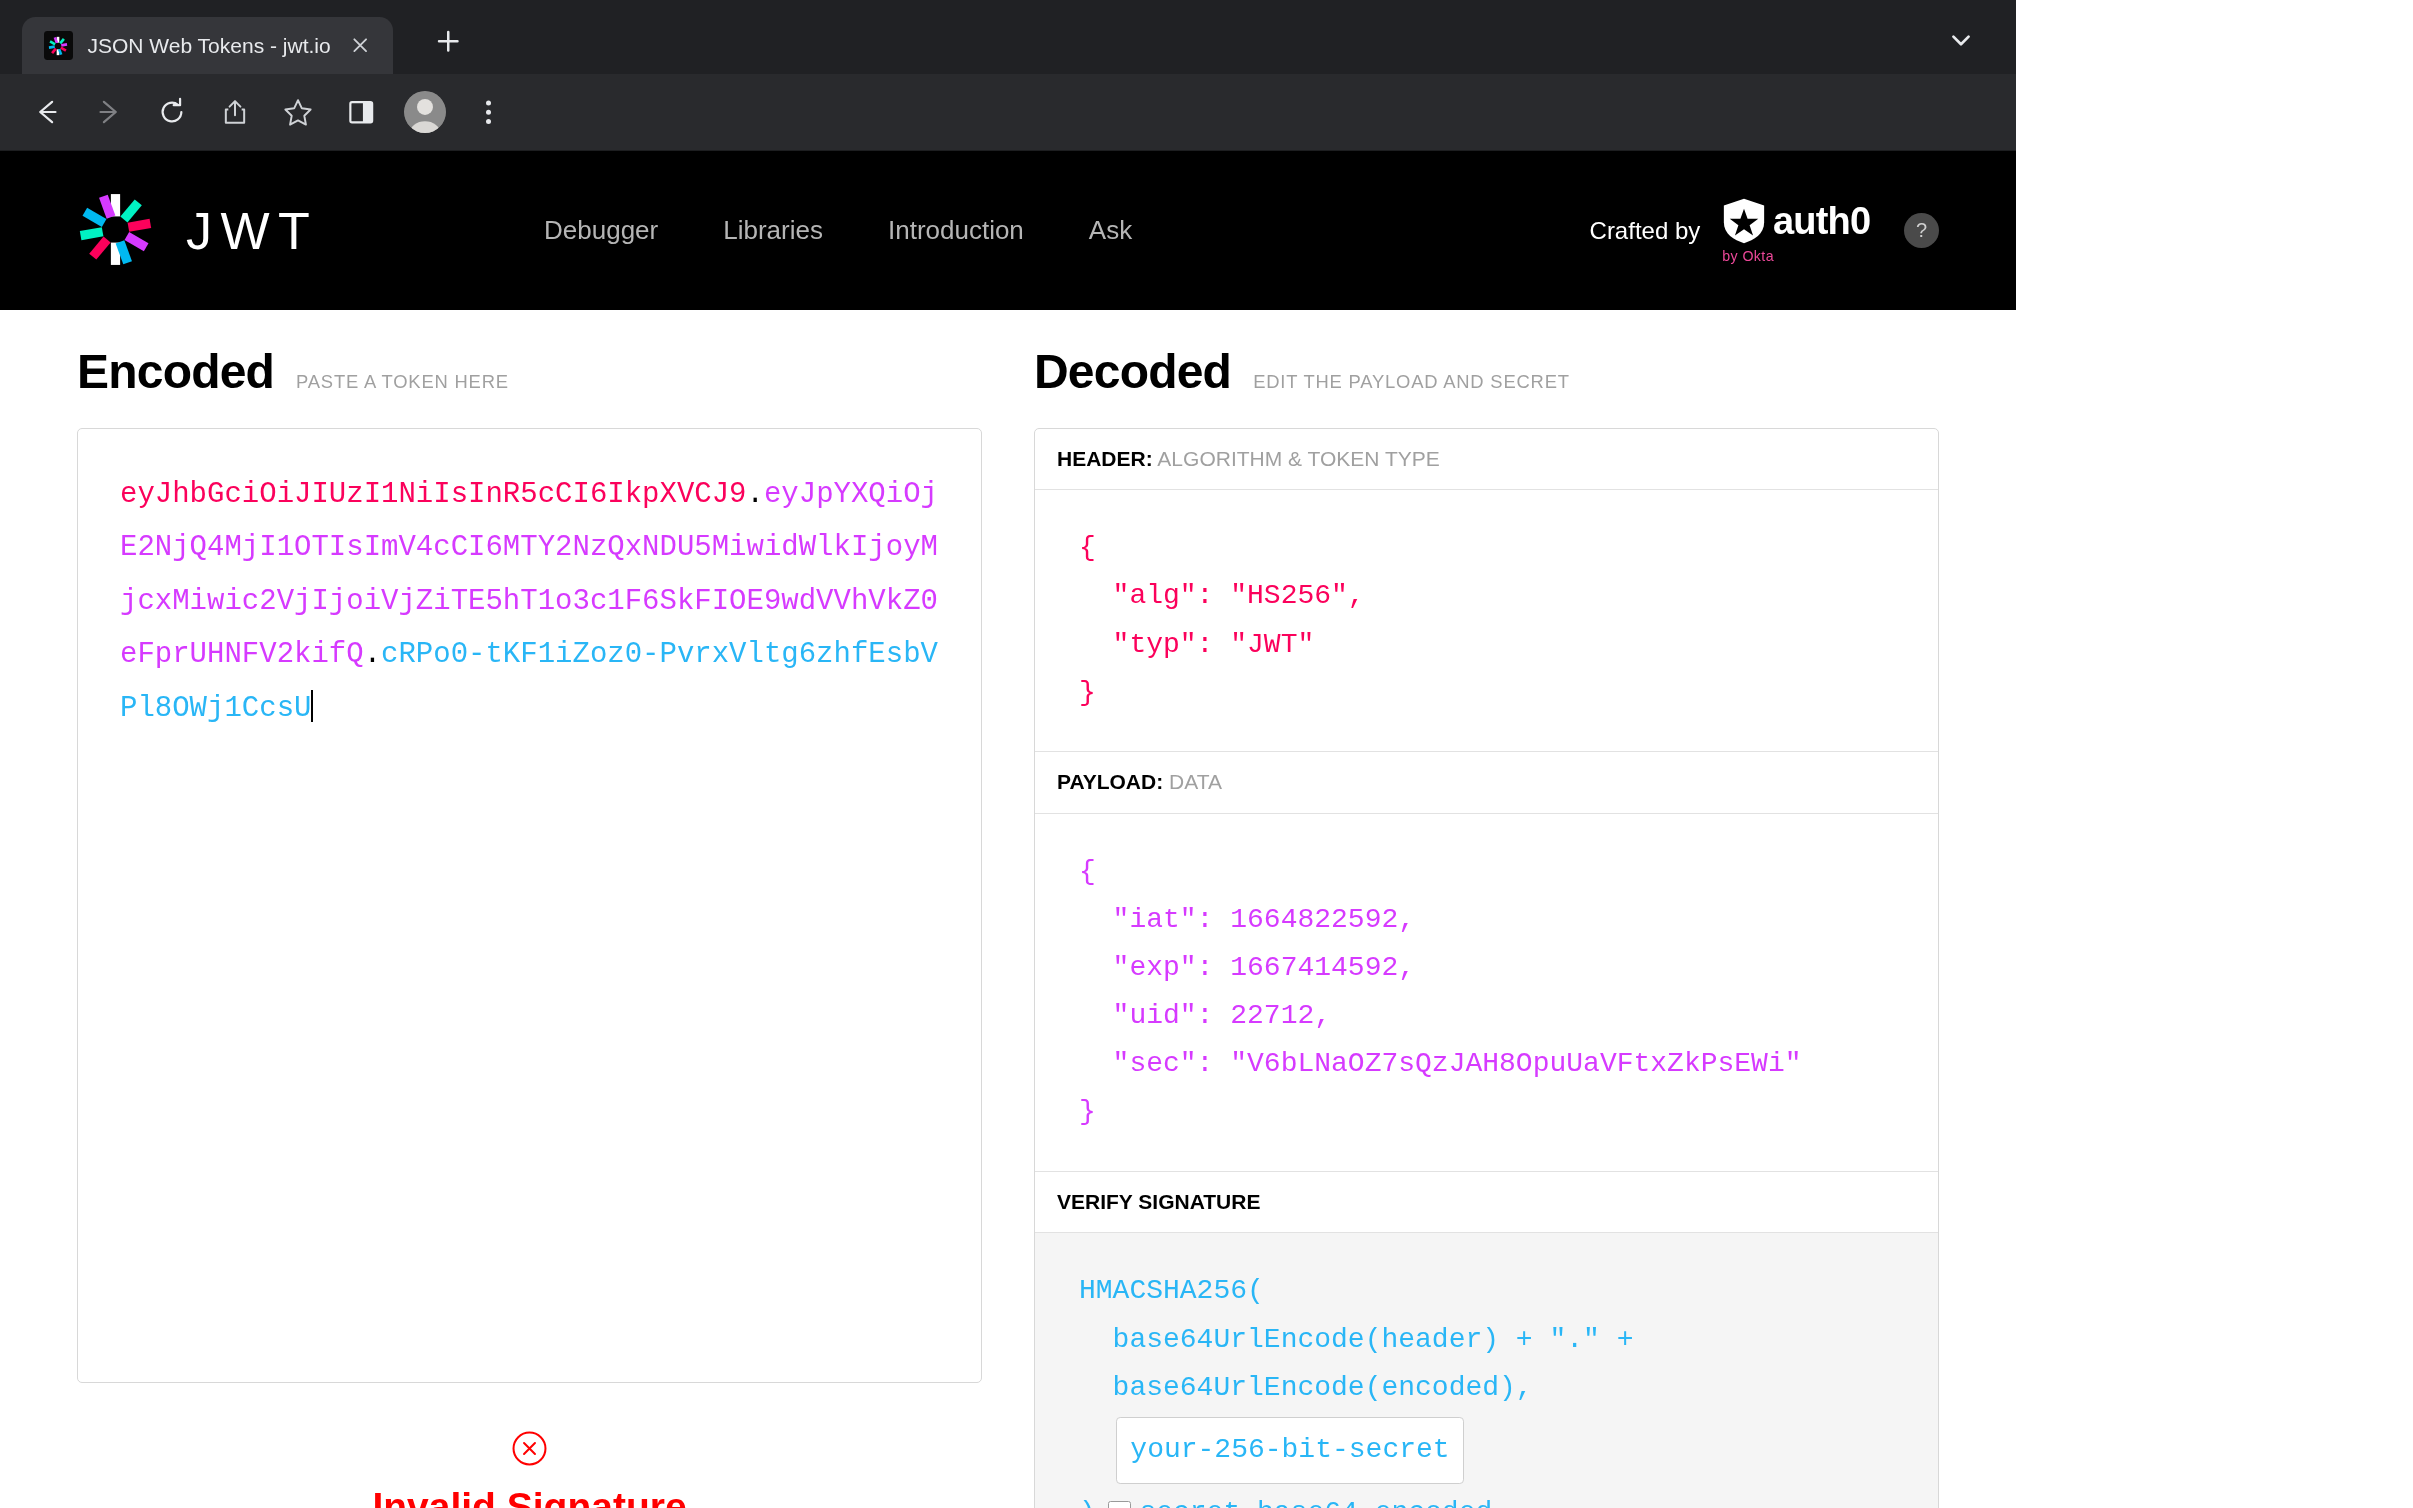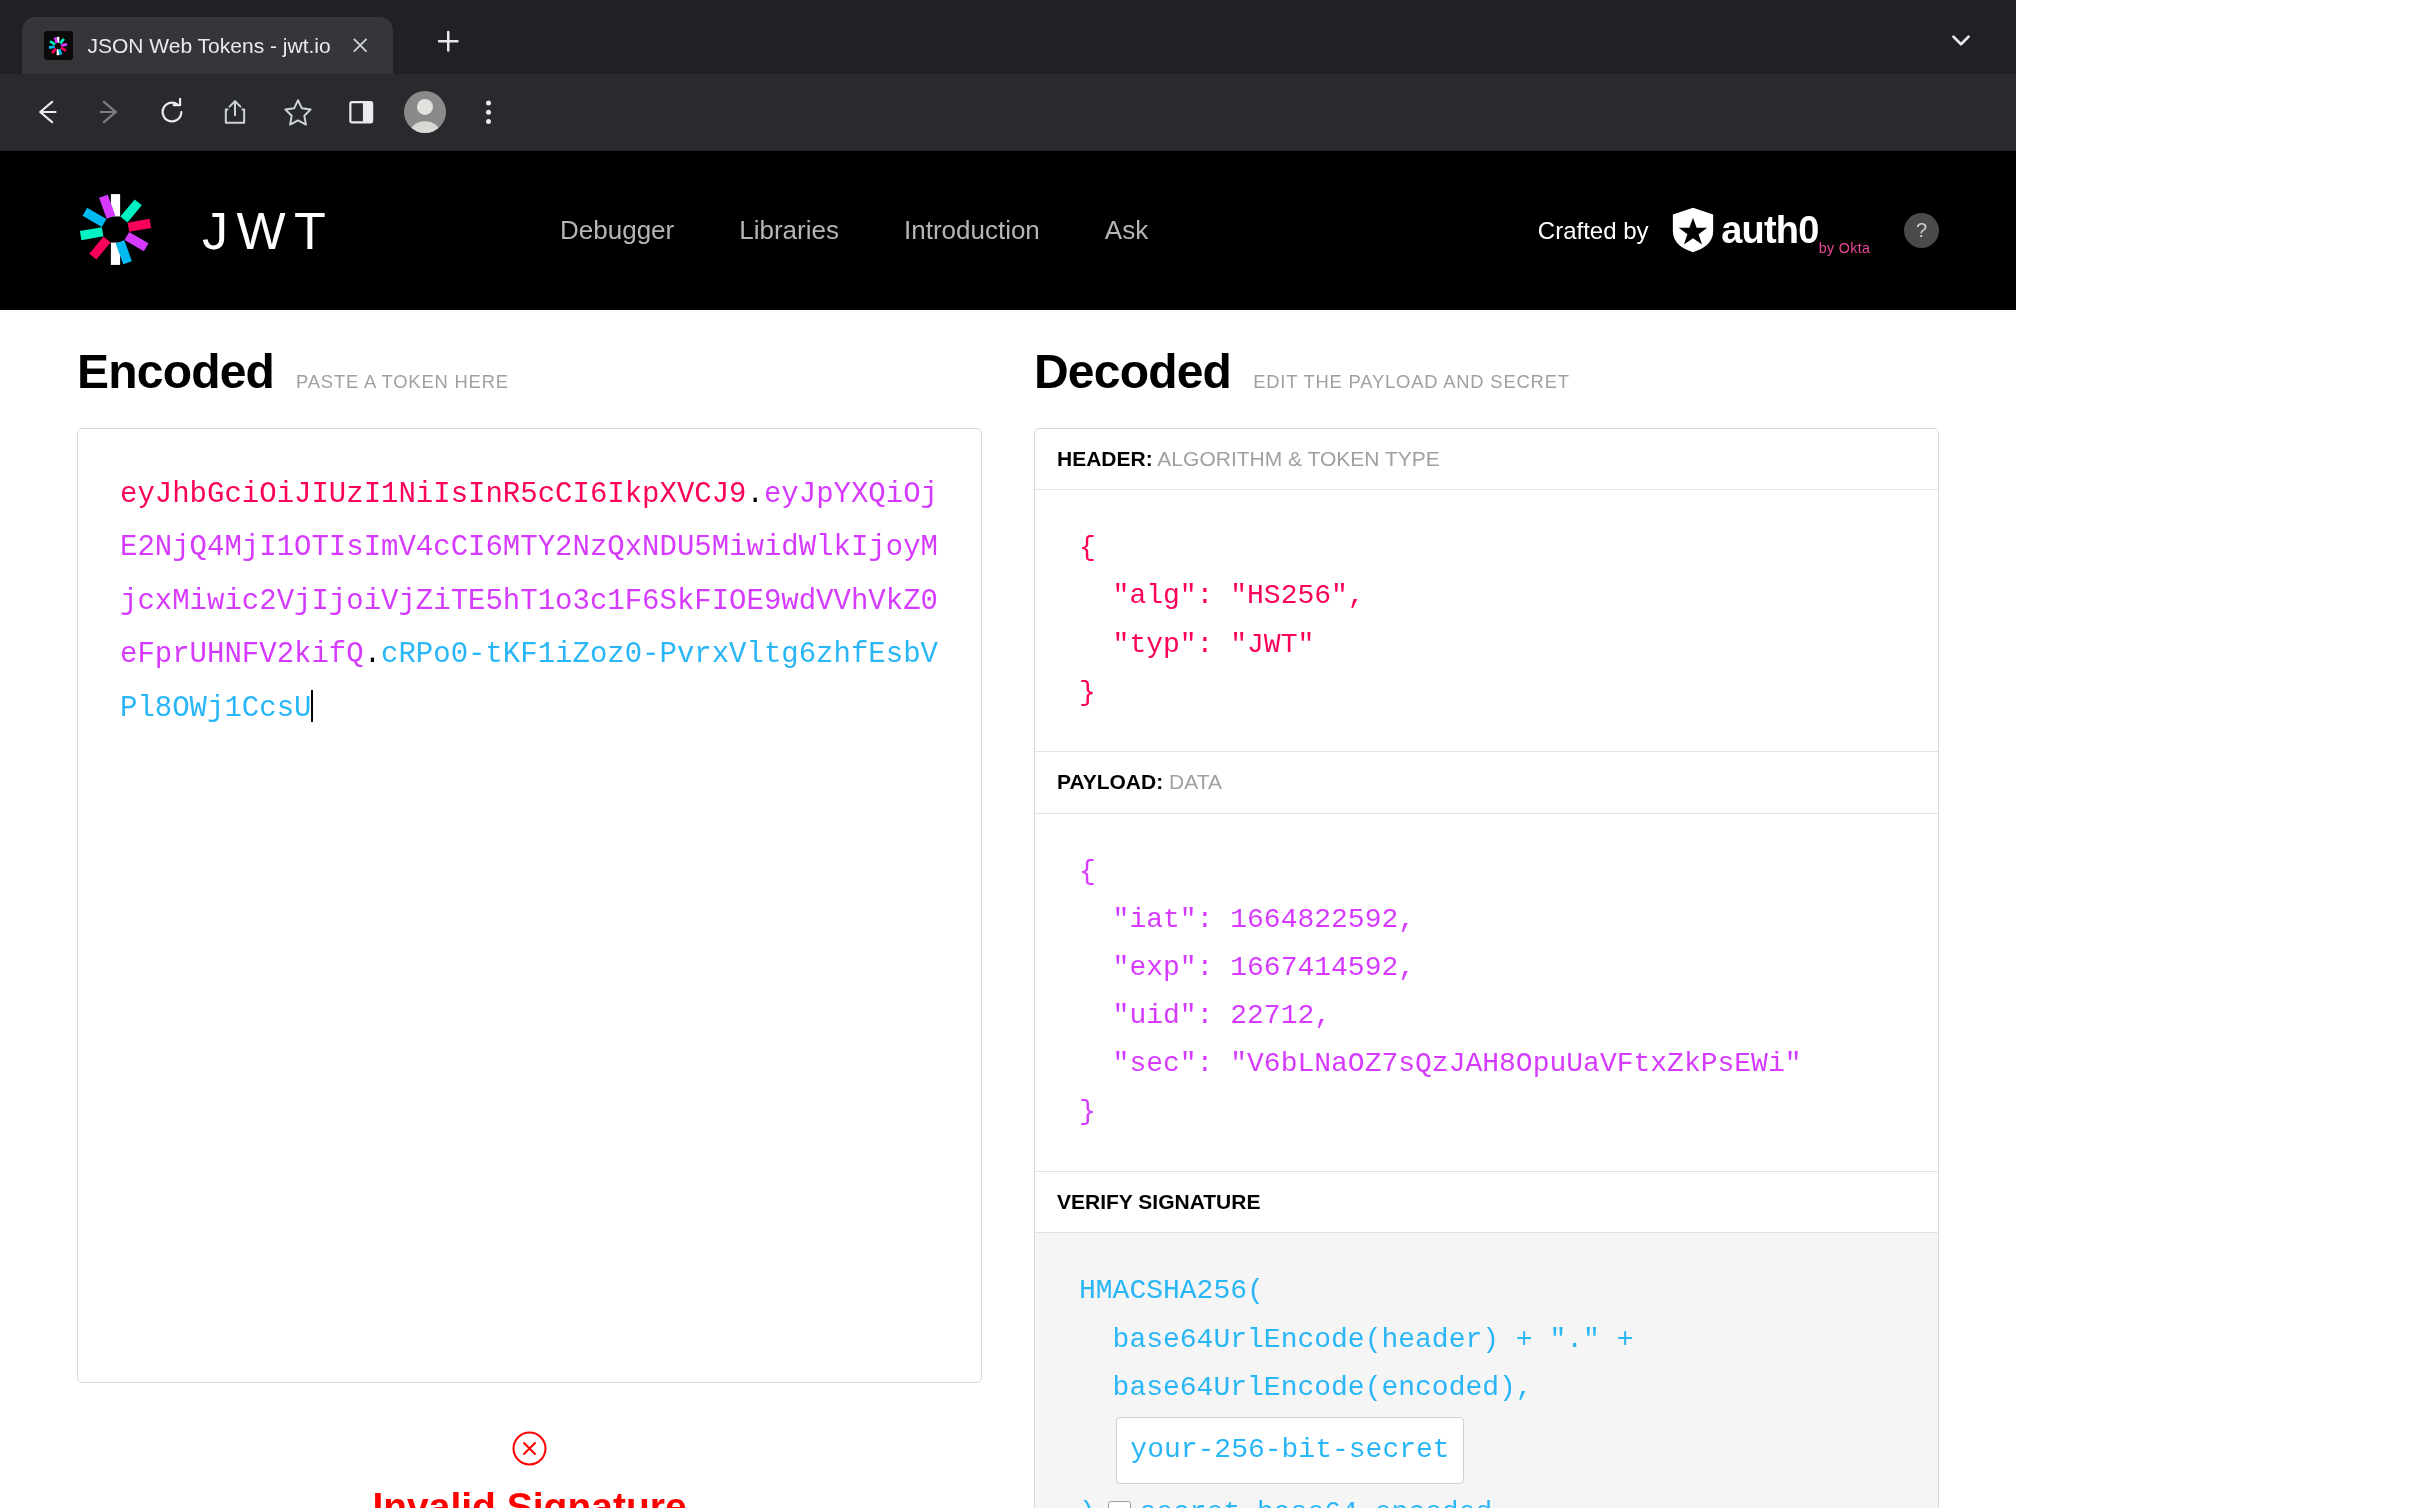--- a/index.html
+++ b/index.html
@@ -31,27 +31,27 @@
   .omnibox-url { color:#e8eaed; font-size:23.5px; letter-spacing:0.2px; }
   .tb-icon { width:55px; height:55px; display:flex; align-items:center;
     justify-content:center; }
   .avatar { width:42px; height:42px; border-radius:50%; overflow:hidden;
     background:#6b6b6b; display:flex; align-items:flex-end; justify-content:center; }
 
   
   .page { flex:1; background:#fff; overflow:hidden; display:flex; flex-direction:column; }
   .site-header { height:159px; background:#000; display:flex; align-items:center;
     padding:0 77px; flex:0 0 159px; }
-  .brand { display:flex; align-items:center; gap:48px; }
+  .brand { display:flex; align-items:center; gap:32px; }
   .brand-word { color:#fff; font-size:52px; letter-spacing:8.4px; font-weight:400; }
   .site-nav { display:flex; gap:65px; margin-left:226px; }
   .site-nav a { color:#b5b5b5; font-size:26px; text-decoration:none; }
   .crafted { margin-left:auto; display:flex; align-items:center; gap:22px; }
   .crafted-txt { color:#fff; font-size:24px; }
-  .auth0 { display:flex; flex-direction:row; align-items:flex-end; }
+  .auth0 { display:flex; flex-direction:column; align-items:flex-start; }
   .auth0-row { display:flex; align-items:center; gap:6.7px; }
   .auth0-word { color:#fff; font-size:38px; font-weight:700; letter-spacing:-0.8px; }
   .byokta { color:#ec4899; font-size:14.2px; margin-top:1.7px; letter-spacing:0.4px; }
   .help-dot { width:35px; height:35px; border-radius:50%; background:#4a4a4a;
     color:#cfcfcf; font-size:20px; display:flex; align-items:center;
     justify-content:center; margin-left:11.7px; }
 
   .content { flex:1; display:flex; padding:34px 77px 0 77px; gap:52px; }
   .col { flex:1; display:flex; flex-direction:column; min-width:0; }
 

